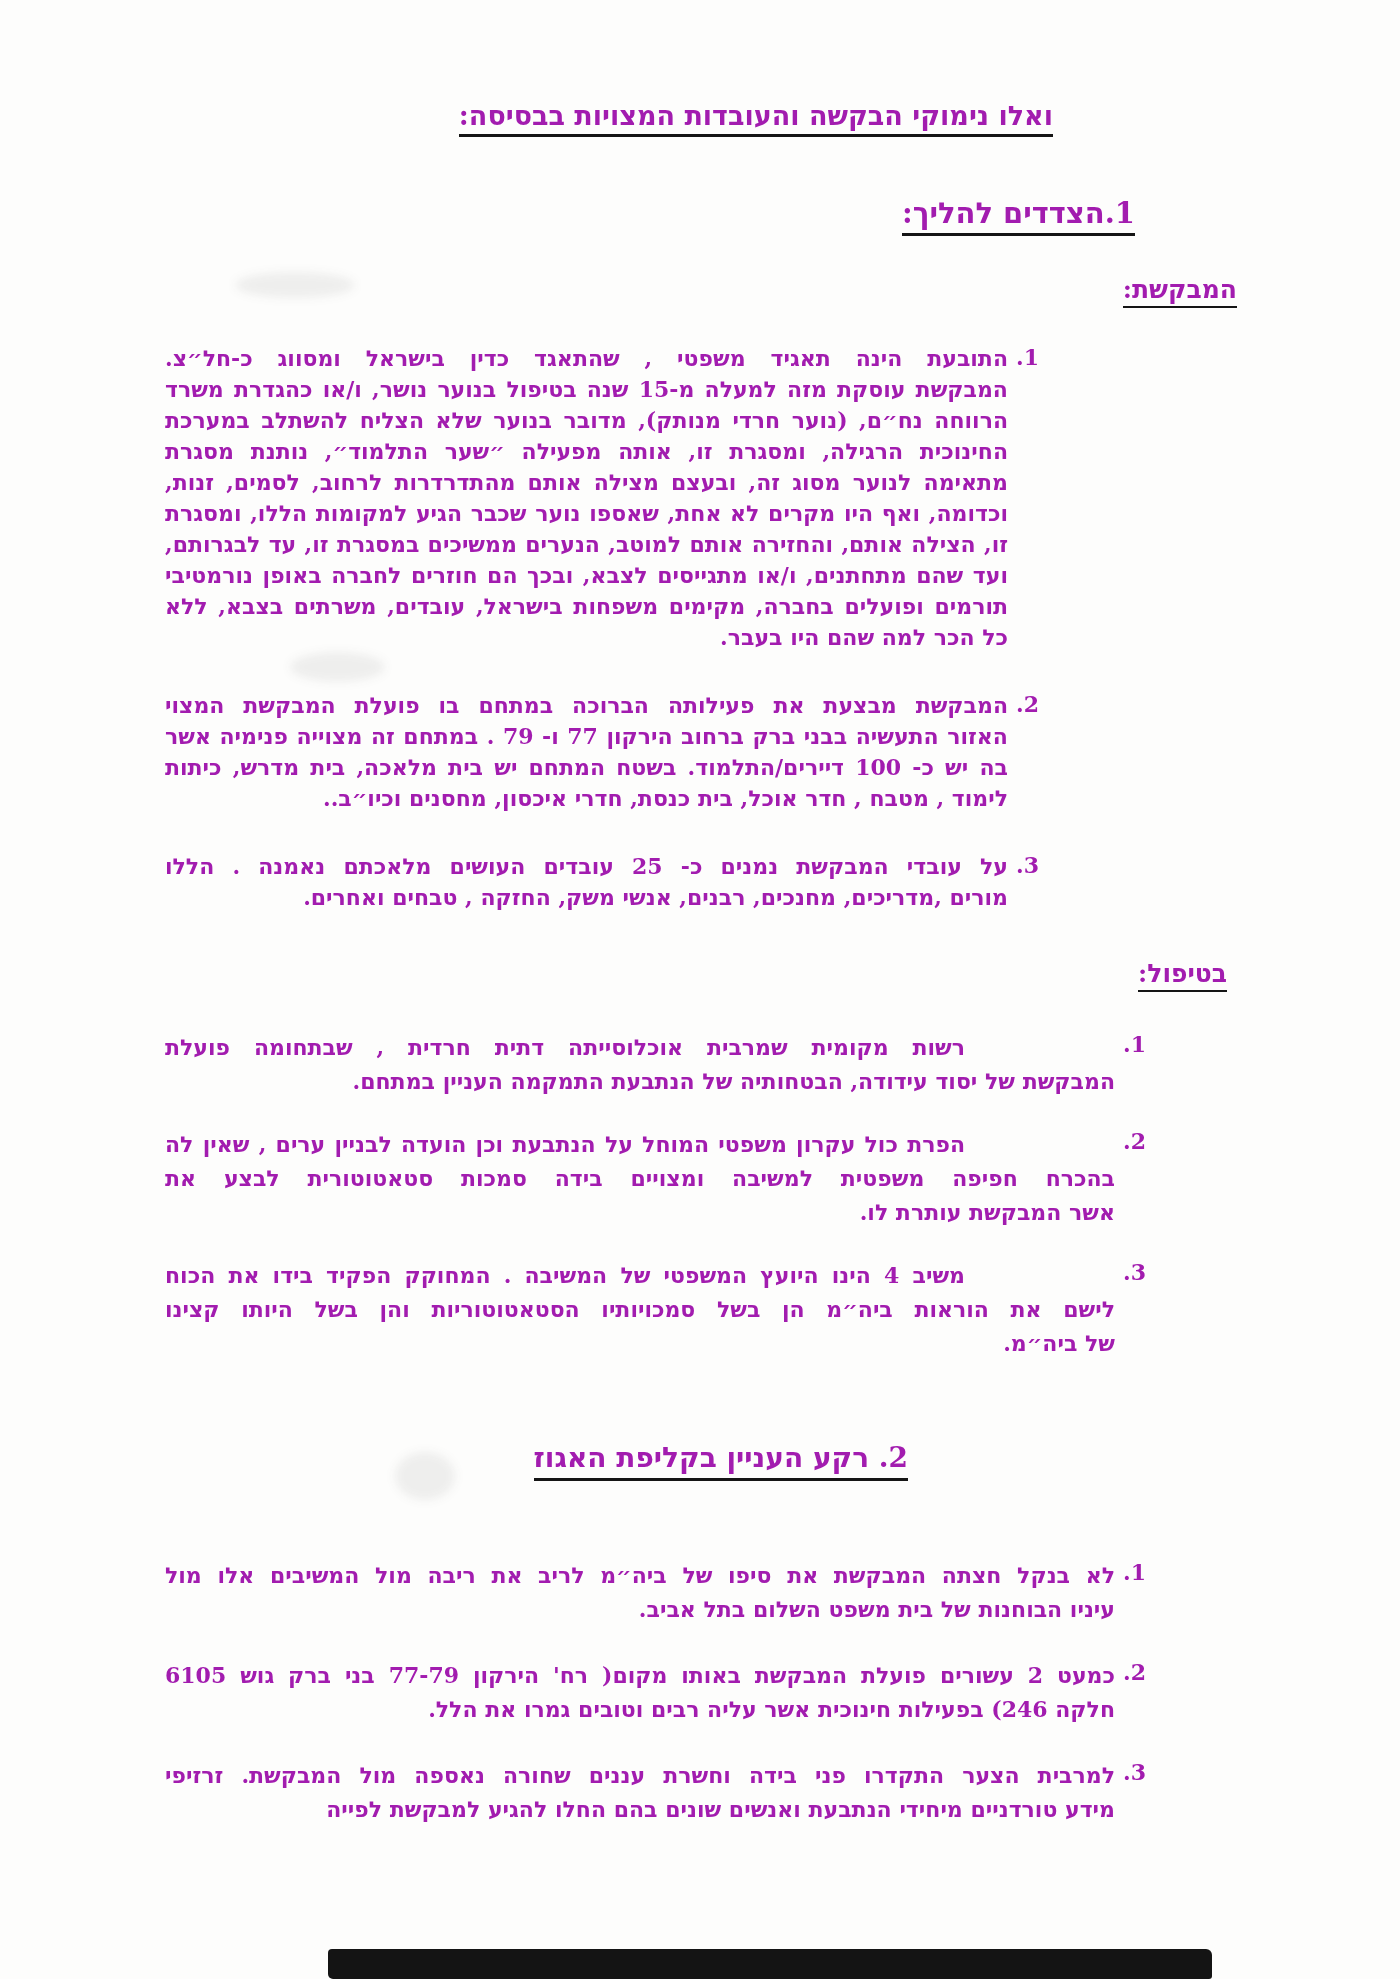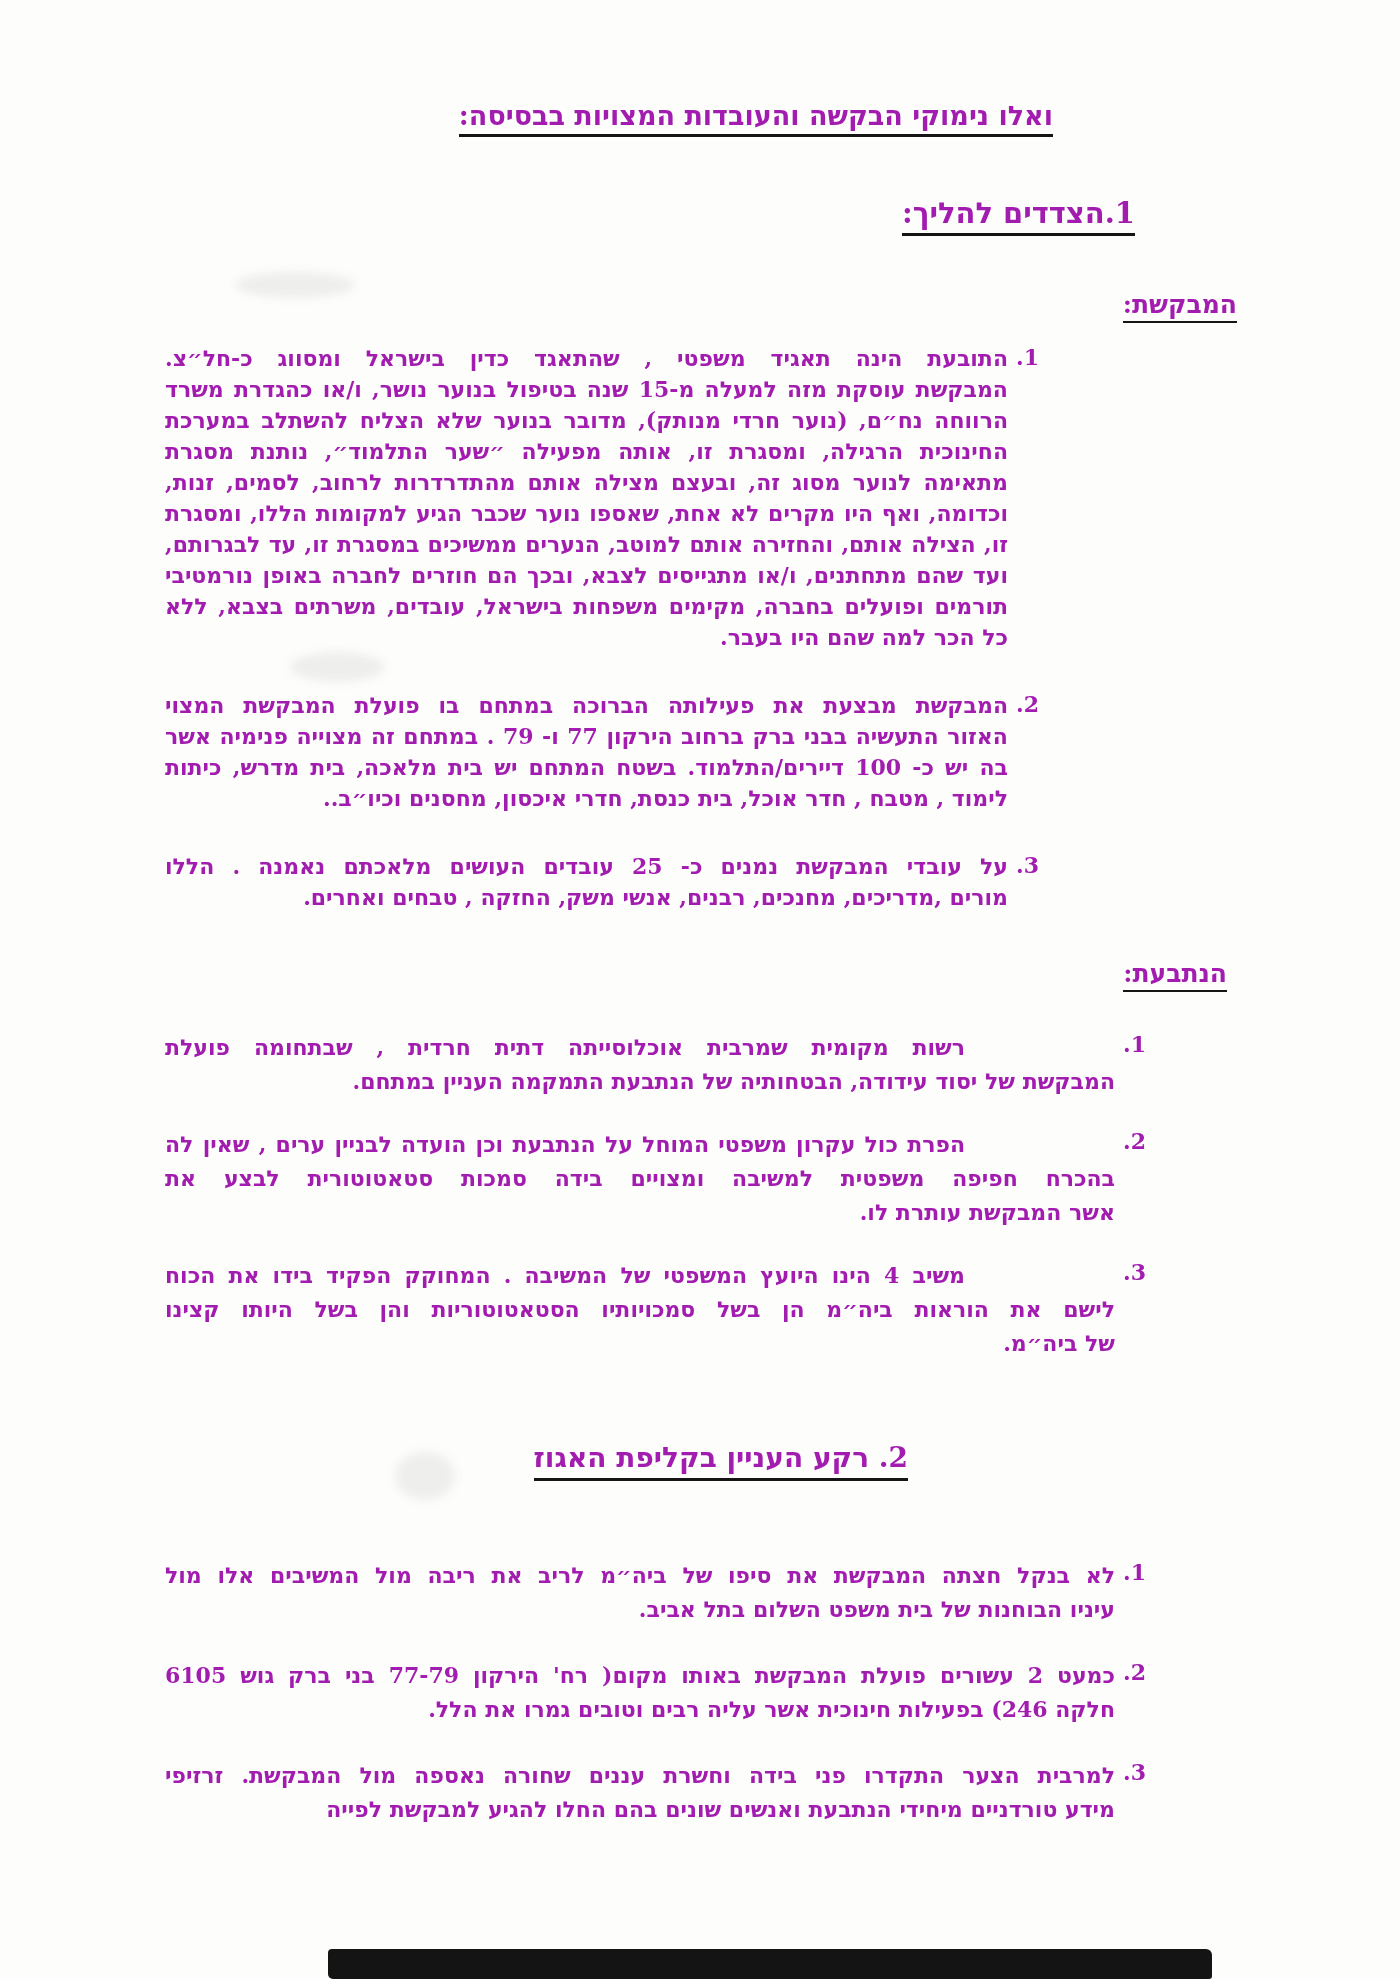--- a/index.html
+++ b/index.html
@@ -30,21 +30,21 @@
     white-space:nowrap;
     margin-left:24px;
   }
   .sub{
     position:absolute;
     font-size:25px;
     border-bottom:2.5px solid #151515;
     padding-bottom:2px;
     white-space:nowrap;
   }
-  .sub-applicant{top:290px;right:163px;}
+  .sub-applicant{top:275px;right:163px;}
   .sub-respondent{top:959px;right:173px;}
   .h2{
     position:absolute;top:1441px;right:492px;
     font-size:28px;
     border-bottom:3px solid #151515;
     padding-bottom:4px;
     white-space:nowrap;
   }
   
   .list{position:absolute;direction:rtl;}
@@ -122,21 +122,21 @@
       </div>
       <div class="item">
         <span class="num">3.</span>
         <div class="body">
           <div class="line">על עובדי המבקשת נמנים כ- 25 עובדים העושים מלאכתם נאמנה . הללו</div>
           <div class="line last">מורים ,מדריכים,  מחנכים, רבנים, אנשי משק, החזקה , טבחים ואחרים.</div>
         </div>
       </div>
     </div>
 
-  <div class="sub sub-respondent">הנתבעת:</div>
+  <div class="sub sub-respondent">בטיפול:</div>
 
   <div class="list list-b">
       <div class="item">
         <span class="num">1.</span>
         <div class="body">
           <div class="line">רשות מקומית שמרבית אוכלוסייתה דתית חרדית , שבתחומה פועלת</div>
           <div class="line last">המבקשת של יסוד עידודה, הבטחותיה של הנתבעת התמקמה העניין במתחם.</div>
         </div>
       </div>
       <div class="item">

